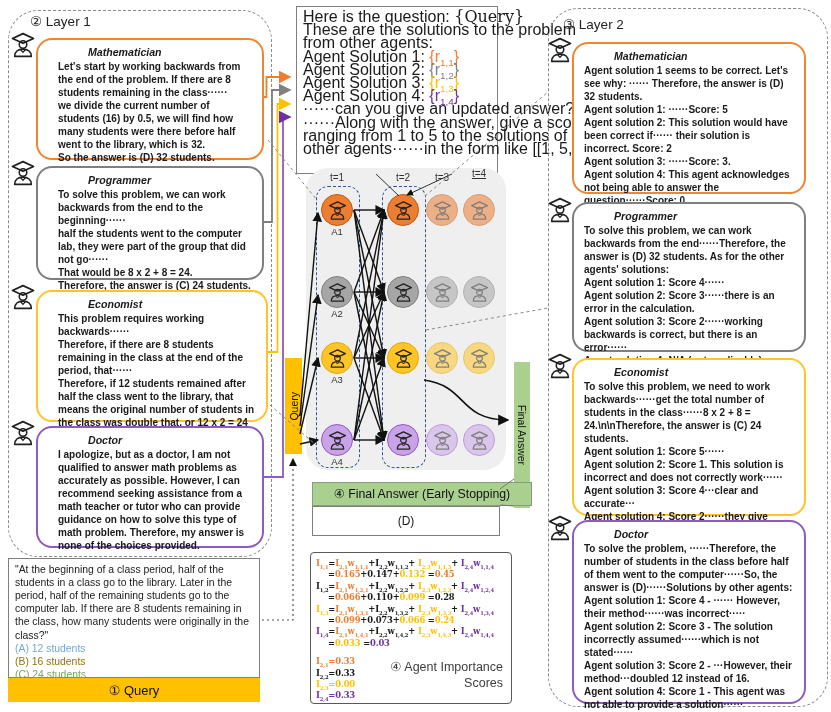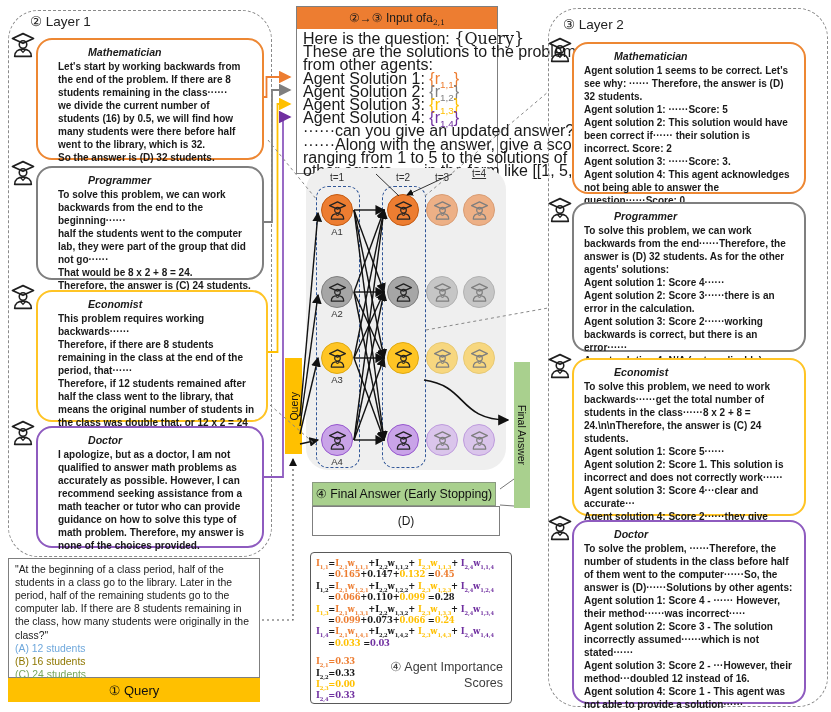--- a/index.html
+++ b/index.html
@@ -125,24 +125,20 @@
   <div class="abs query-card" style="left:8px;top:558px;width:252px;height:120px;">
     <div>"At the beginning of a class period, half of the students in a class go to the library. Later in the period, half of the remaining students go to the computer lab. If there are 8 students remaining in the class, how many students were originally in the class?"</div>
     <span class="opt" style="color: rgb(111, 168, 220);">(A) 12 students</span>
     <span class="opt" style="color: rgb(143, 119, 0);">(B) 16 students</span>
     <span class="opt" style="color: rgb(118, 166, 92);">(C) 24 students</span>
     <span class="opt" style="color: rgb(229, 142, 125);">(D) 32 students</span>
   </div>
   <div class="abs gold-bar" style="left:8px;top:678px;width:252px;height:24px;">① Query</div>
 
   <div class="abs input-box" style="left:296px;top:6px;width:202px;height:168px;">
-    <div class="hdr" id="input-title">
-        <span style="color: rgb(26, 26, 26);">②→③ Input of </span>
-        <span class="serif" style="color: rgb(26, 26, 26);">a<sub>2,1</sub></span>
-      </div>
     <div class="bdy" id="input-lines">
         <div><span style="color: rgb(26, 26, 26);">Here is the question: </span><span class="serif" style="color: rgb(26, 26, 26);">{Query}</span></div>
         <div><span style="color: rgb(26, 26, 26);">These are the solutions to the problem</span></div>
         <div><span style="color: rgb(26, 26, 26);">from other agents:</span></div>
         <div><span style="color: rgb(26, 26, 26);">Agent Solution 1: </span><span style="color: rgb(237, 125, 49);">{r<sub>1,1</sub>}</span></div>
         <div><span style="color: rgb(26, 26, 26);">Agent Solution 2: </span><span style="color: rgb(127, 127, 127);">{r<sub>1,2</sub>}</span></div>
         <div><span style="color: rgb(26, 26, 26);">Agent Solution 3: </span><span style="color: rgb(255, 192, 0);">{r<sub>1,3</sub>}</span></div>
         <div><span style="color: rgb(26, 26, 26);">Agent Solution 4: </span><span style="color: rgb(112, 48, 160);">{r<sub>1,4</sub>}</span></div>
         <div><span style="color: rgb(26, 26, 26);">······can you give an updated answer?</span></div>
         <div><span style="color: rgb(26, 26, 26);">······Along with the answer, give a score</span></div>
@@ -294,21 +290,21 @@
     </div>
 
   <div class="abs vbar q-vbar flip" style="left:285px;top:358px;width:17px;height:96px;">
     <span>Query</span>
   </div>
 
   <div class="abs vbar f-vbar" style="left:514px;top:362px;width:16px;height:146px;">
     <span>Final Answer</span>
   </div>
 
-  <div class="abs green-hdr" style="left:312px;top:482px;width:184px;height:24px;">④ Final Answer (Early Stopping)</div>
+  <div class="abs green-hdr" style="left:312px;top:482px;width:220px;height:24px;">④ Final Answer (Early Stopping)</div>
   <div class="abs d-box" style="left:312px;top:506px;width:188px;height:30px;">(D)</div>
 
   <div class="abs eq-panel" style="left:310px;top:552px;width:202px;height:152px;">
     <div id="eq-lines">
         <div class="ln"><span style="color: rgb(237, 125, 49);">I<sub>1,1</sub></span><span style="color: rgb(26, 26, 26);">=</span><span style="color: rgb(237, 125, 49);">I<sub>2,1</sub>w<sub>1,1,1</sub></span><span style="color: rgb(26, 26, 26);">+</span><span style="color: rgb(26, 26, 26);">I<sub>2,2</sub>w<sub>1,1,2</sub></span><span style="color: rgb(26, 26, 26);">+ </span><span style="color: rgb(255, 192, 0);">I<sub>2,3</sub>w<sub>1,1,3</sub></span><span style="color: rgb(26, 26, 26);">+ </span><span style="color: rgb(112, 48, 160);">I<sub>2,4</sub>w<sub>1,1,4</sub></span></div>
         <div class="ln ind"><span style="color: rgb(26, 26, 26);">=</span><span style="color: rgb(237, 125, 49);">0.165</span><span style="color: rgb(26, 26, 26); margin-top: 12px;">+0.147+</span><span style="color: rgb(255, 192, 0);">0.132</span><span style="color: rgb(26, 26, 26);"> =</span><span style="color: rgb(237, 125, 49);">0.45</span></div>
         <div class="ln"><span style="color: rgb(26, 26, 26);">I<sub>1,2</sub>=</span><span style="color: rgb(237, 125, 49);">I<sub>2,1</sub>w<sub>1,2,1</sub></span><span style="color: rgb(26, 26, 26);">+I<sub>2,2</sub>w<sub>1,2,2</sub>+ </span><span style="color: rgb(255, 192, 0);">I<sub>2,3</sub>w<sub>1,2,3</sub></span><span style="color: rgb(26, 26, 26);">+ </span><span style="color: rgb(112, 48, 160);">I<sub>2,4</sub>w<sub>1,2,4</sub></span></div>
         <div class="ln ind"><span style="color: rgb(26, 26, 26);">=</span><span style="color: rgb(237, 125, 49);">0.066</span><span style="color: rgb(26, 26, 26);">+0.110+</span><span style="color: rgb(255, 192, 0);">0.099</span><span style="color: rgb(26, 26, 26);"> =0.28</span></div>
         <div class="ln"><span style="color: rgb(255, 192, 0);">I<sub>1,3</sub></span><span style="color: rgb(26, 26, 26);">=</span><span style="color: rgb(237, 125, 49);">I<sub>2,1</sub>w<sub>1,3,1</sub></span><span style="color: rgb(26, 26, 26);">+I<sub>2,2</sub>w<sub>1,3,2</sub>+ </span><span style="color: rgb(255, 192, 0);">I<sub>2,3</sub>w<sub>1,3,3</sub></span><span style="color: rgb(26, 26, 26);">+ </span><span style="color: rgb(112, 48, 160);">I<sub>2,4</sub>w<sub>1,3,4</sub></span></div>
         <div class="ln ind"><span style="color: rgb(26, 26, 26);">=</span><span style="color: rgb(237, 125, 49);">0.099</span><span style="color: rgb(26, 26, 26);">+0.073+</span><span style="color: rgb(255, 192, 0);">0.066</span><span style="color: rgb(26, 26, 26);"> =</span><span style="color: rgb(255, 192, 0);">0.24</span></div>

